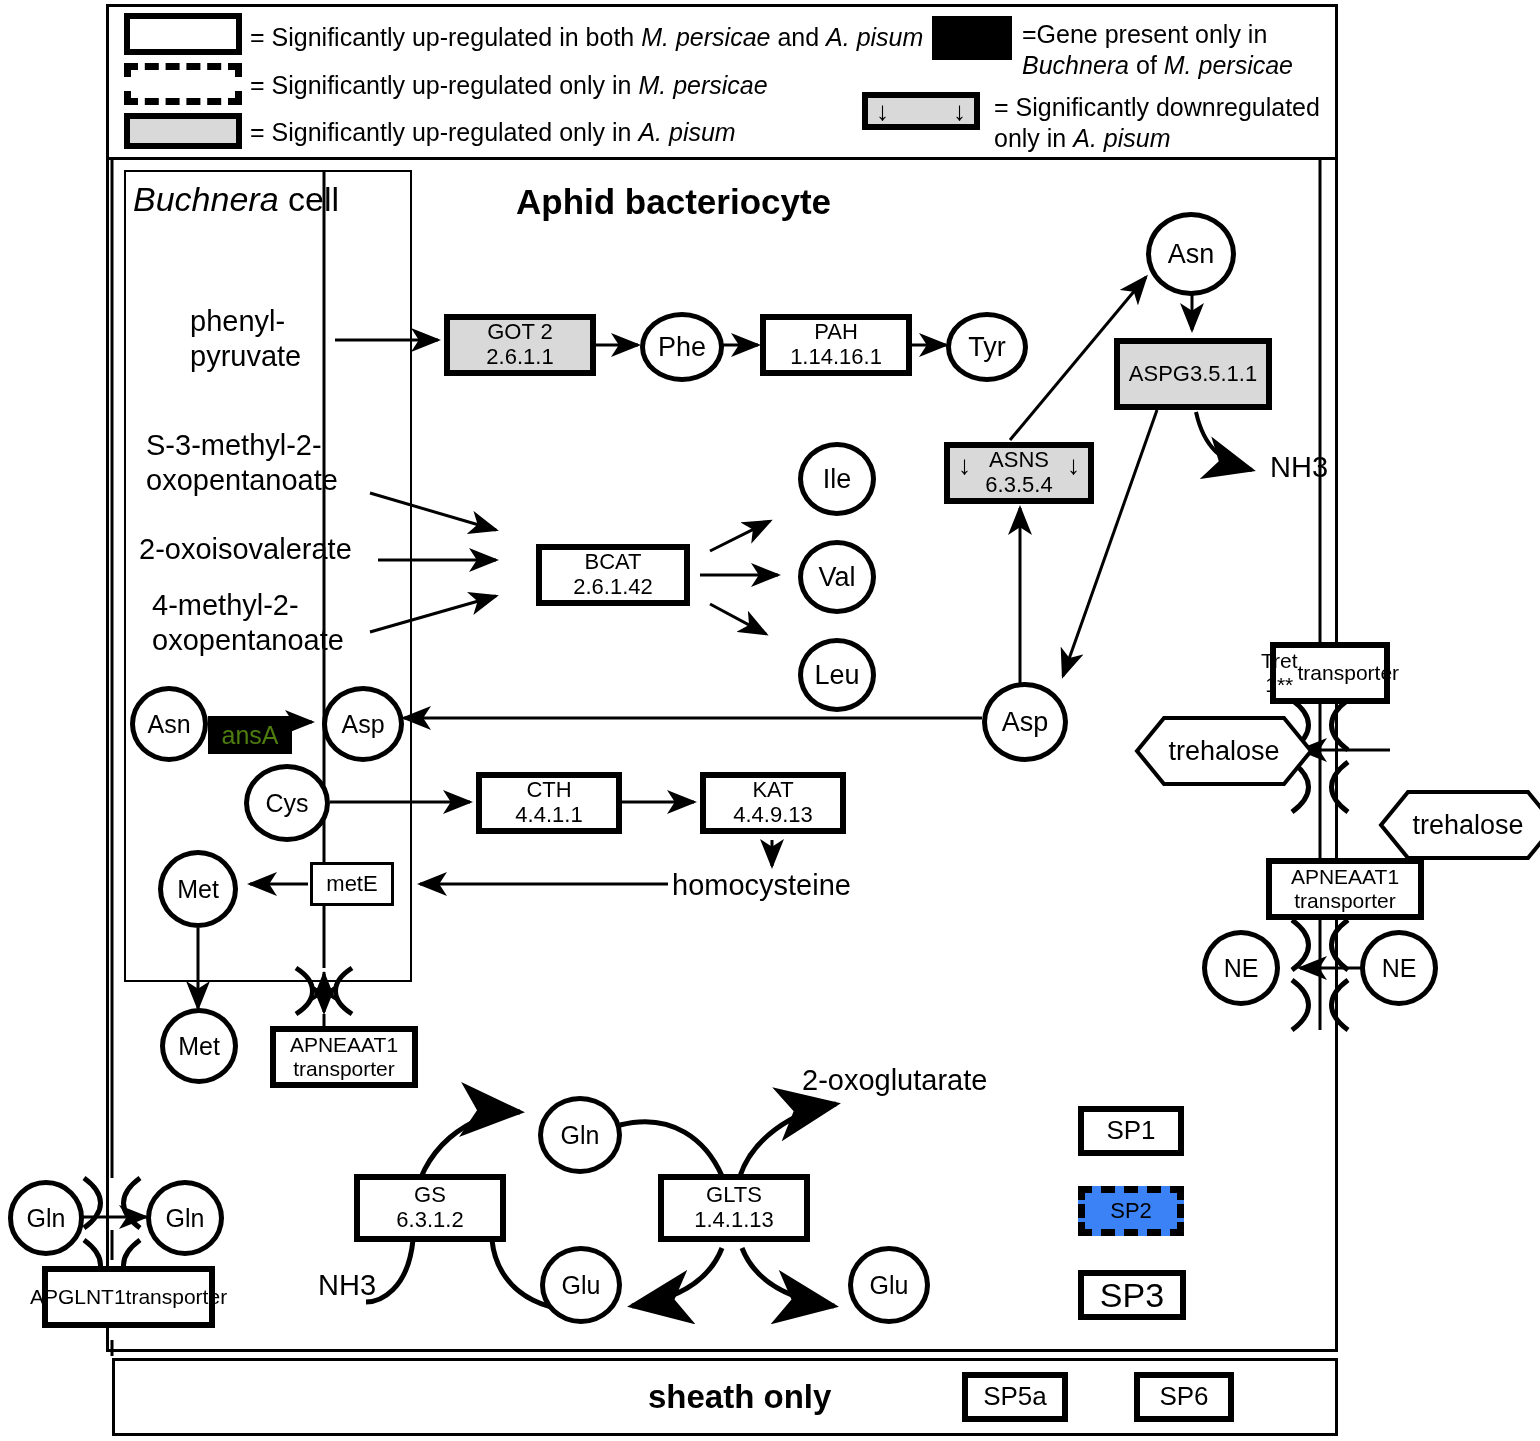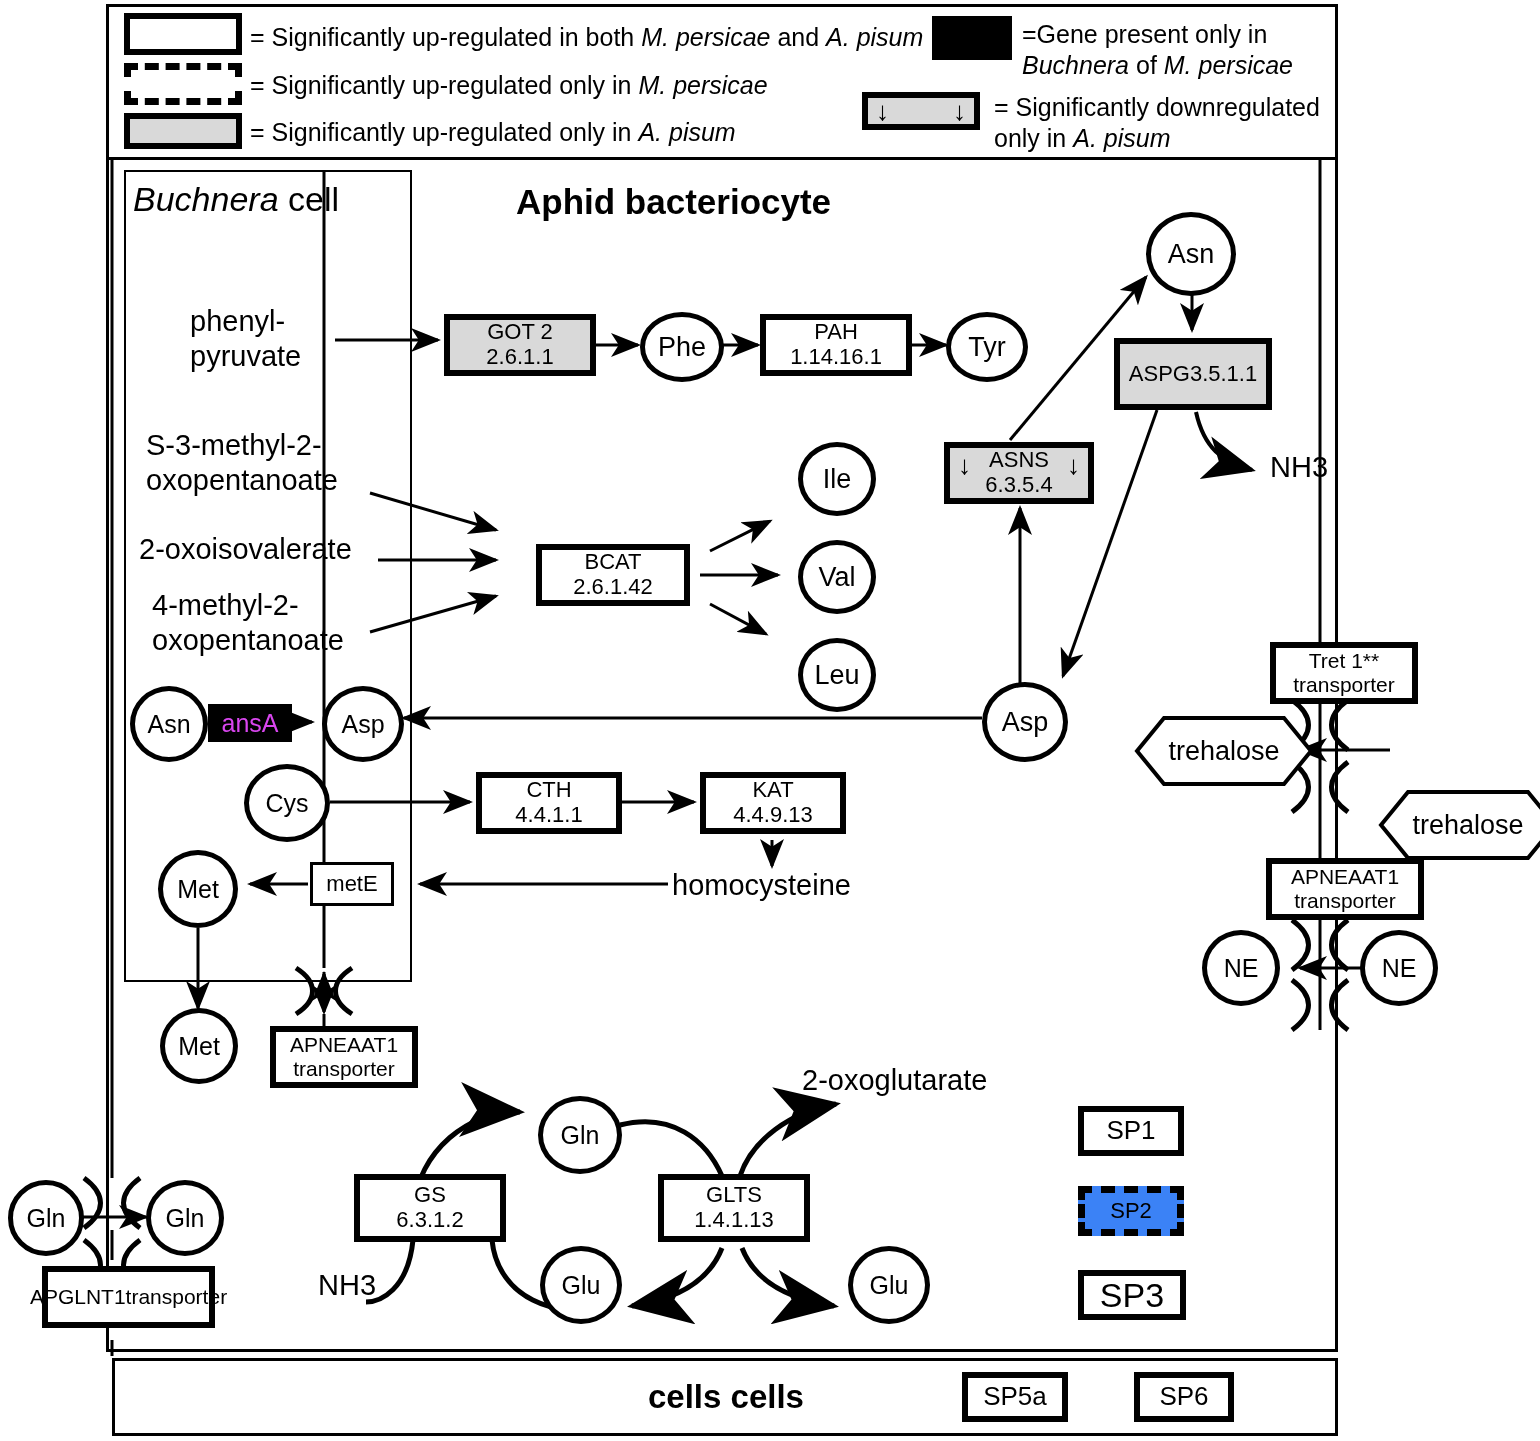--- a/index.html
+++ b/index.html
@@ -30,21 +30,21 @@
   .h-aphid{font-size:35px;font-weight:bold;}
   .h-sheath{font-size:33px;font-weight:bold;}
 
   
   .ebox{border:6px solid #000;background:#fff;box-sizing:border-box;font-size:22px;}
   .ebox.grey{background:#d9d9d9;}
   .ebox.thin{border-width:3px;}
   .ebox .l2{display:block;}
   .circ{border:5px solid #000;border-radius:50%;background:#fff;box-sizing:border-box;font-size:27px;}
   .circ.sm{font-size:25px;}
-  .ansa{background:#000;color:#d946ef;font-size:25px;}
+  .ansa{background:#000;color:#4d7c0f;font-size:25px;margin-top:12px;}
   .plain{font-size:29px;line-height:1.2;}
 
   .hexa{position:relative;box-sizing:border-box;font-size:27px;justify-content:center;}
   .hexa svg{position:absolute;inset:0;}
   .hexa span{position:relative;z-index:2;}
 
   .down-arrow-glyph{font-size:26px;line-height:1;font-weight:bold;}
 
   
   #wires{position:absolute;left:0;top:0;width:1540px;height:1441px;pointer-events:none;}
@@ -87,21 +87,21 @@
   </div>
 
   <div class="abs outer-frame"></div>
   <div class="abs buchnera-frame"></div>
   <div class="abs sheath-frame"></div>
 
   <div class="abs h-buchnera" style="left:133px;top:180px;">
     <i>Buchnera</i><span class="norm"> cell</span>
   </div>
   <div class="abs h-aphid" style="left:516px;top:182px;">Aphid bacteriocyte</div>
-  <div class="abs h-sheath" style="left:648px;top:1378px;">cells cells</div>
+  <div class="abs h-sheath" style="left:648px;top:1378px;">sheath only</div>
 
   <svg id="wires" viewBox="0 0 1540 1441">
     <defs>
       <marker id="ah" markerWidth="10" markerHeight="8" refX="9" refY="4" orient="auto">
         <path d="M0,0 L10,4 L0,8 L2.6,4 Z" fill="#000"></path>
       </marker>
       <marker id="ahb" markerWidth="13" markerHeight="11" refX="12" refY="5.5" orient="auto">
         <path d="M0,0 L13,5.5 L0,11 L3.4,5.5 Z" fill="#000"></path>
       </marker>
     </defs>
@@ -302,21 +302,21 @@
     </svg>
     <span>trehalose</span>
   </div>
   <div class="abs hexa ctr" style="left:1378px;top:714px;width:180px;height:74px;">
     <svg viewBox="0 0 180 74" preserveAspectRatio="none">
       <polygon points="3,37 30,4 150,4 177,37 150,70 30,70" fill="#fff" stroke="#000" stroke-width="4"></polygon>
     </svg>
     <span>trehalose</span>
   </div>
 
-  <div class="abs ebox ctr" style="left:1270px;top:642px;width:148px;height:62px;flex-direction:column;font-size:21px;">
+  <div class="abs ebox ctr" style="left:1270px;top:642px;width:120px;height:62px;font-size:21px;">
     <span>Tret 1**</span>
     <span class="l2">transporter</span>
   </div>
   <div class="abs ebox ctr" style="left:1266px;top:858px;width:158px;height:62px;flex-direction:column;font-size:21px;">
     <span>APNEAAT1</span>
     <span class="l2">transporter</span>
   </div>
   <div class="abs ebox ctr" style="left:270px;top:1026px;width:148px;height:62px;flex-direction:column;font-size:21px;">
     <span>APNEAAT1</span>
     <span class="l2">transporter</span>

